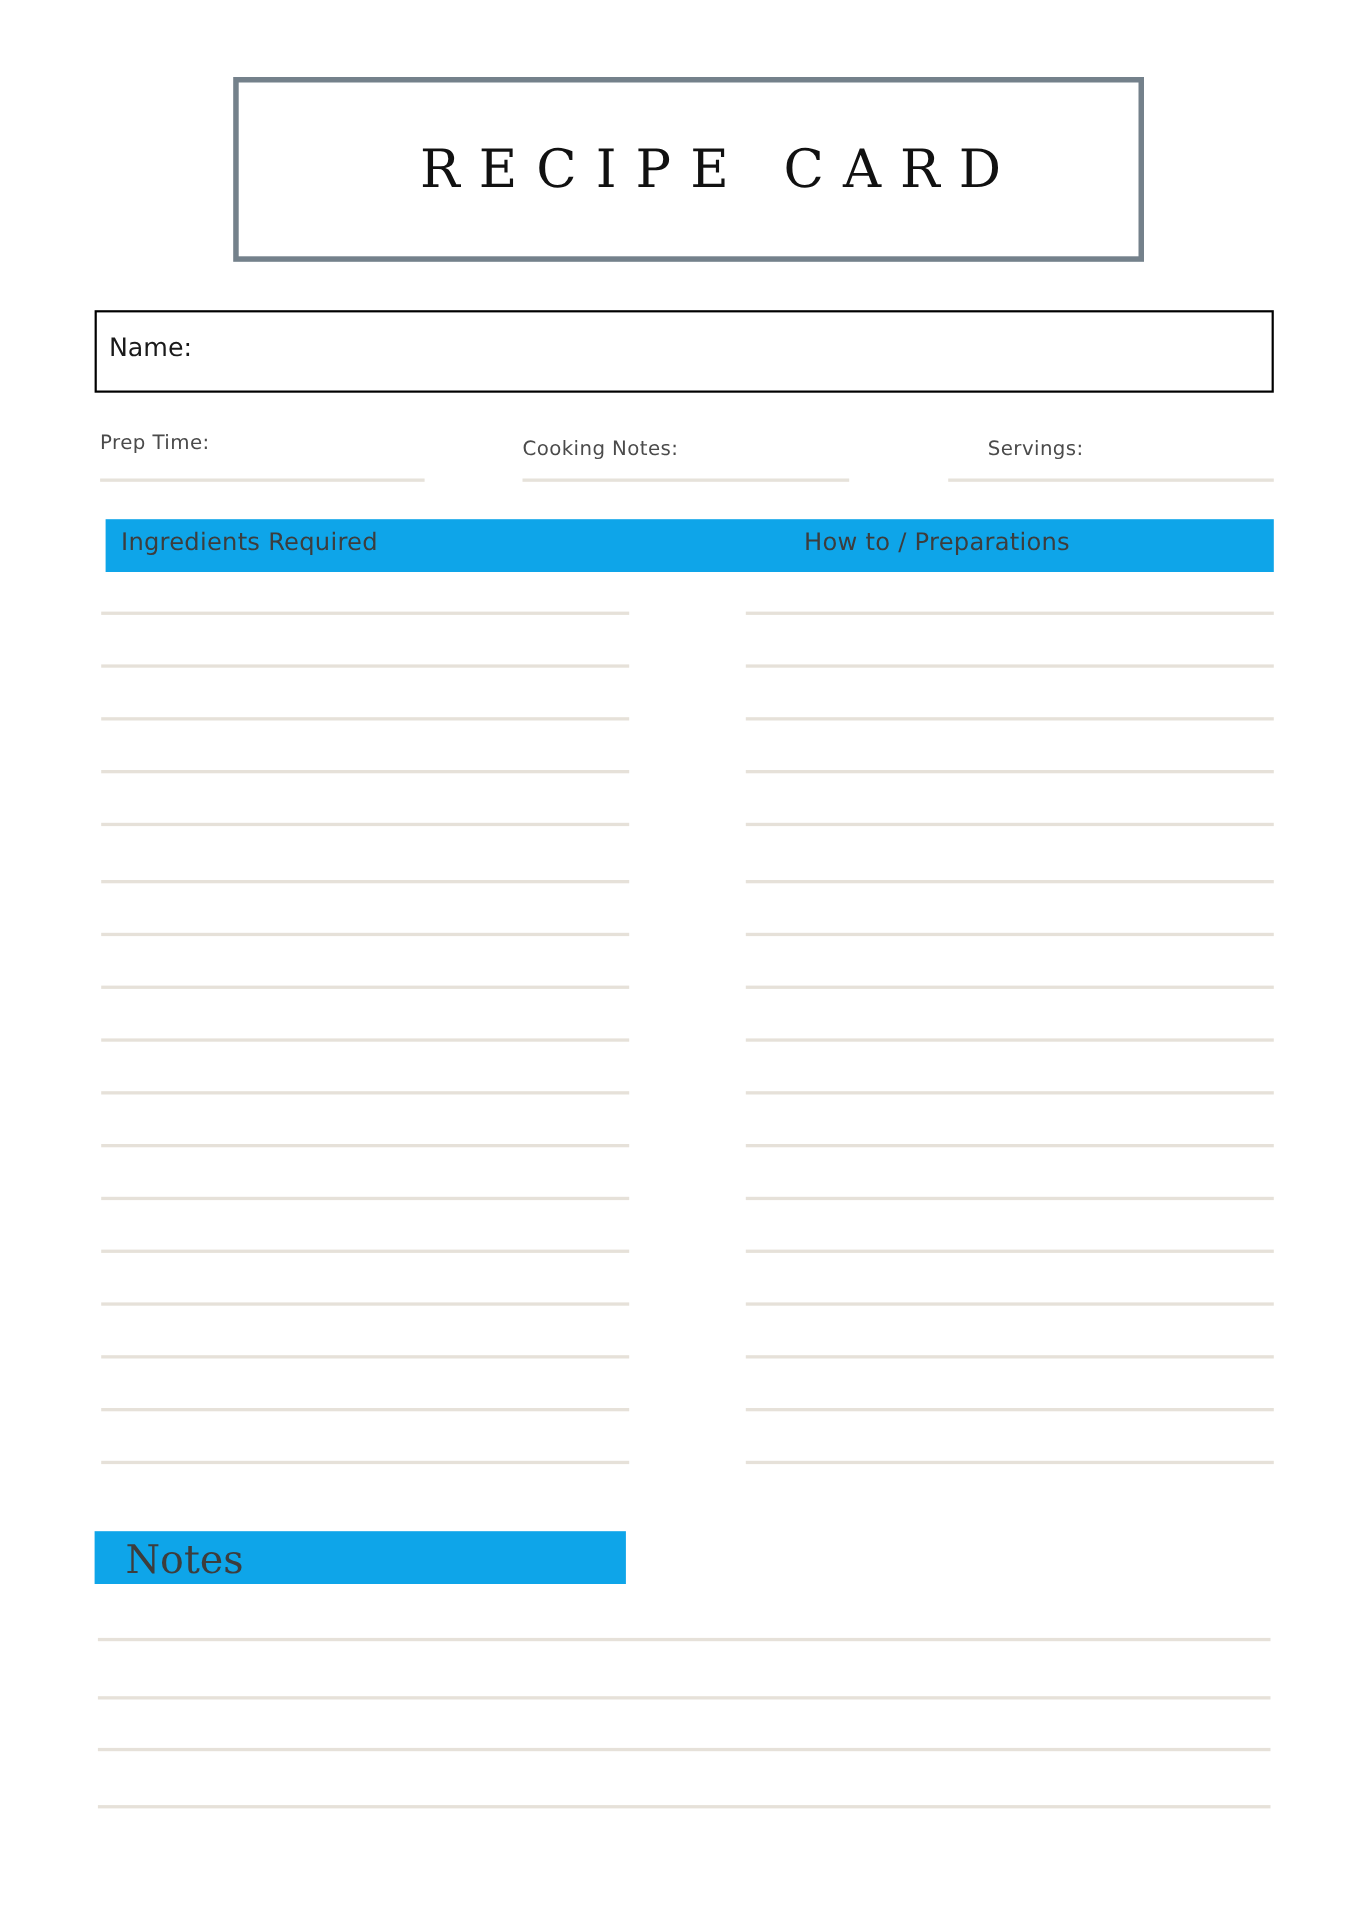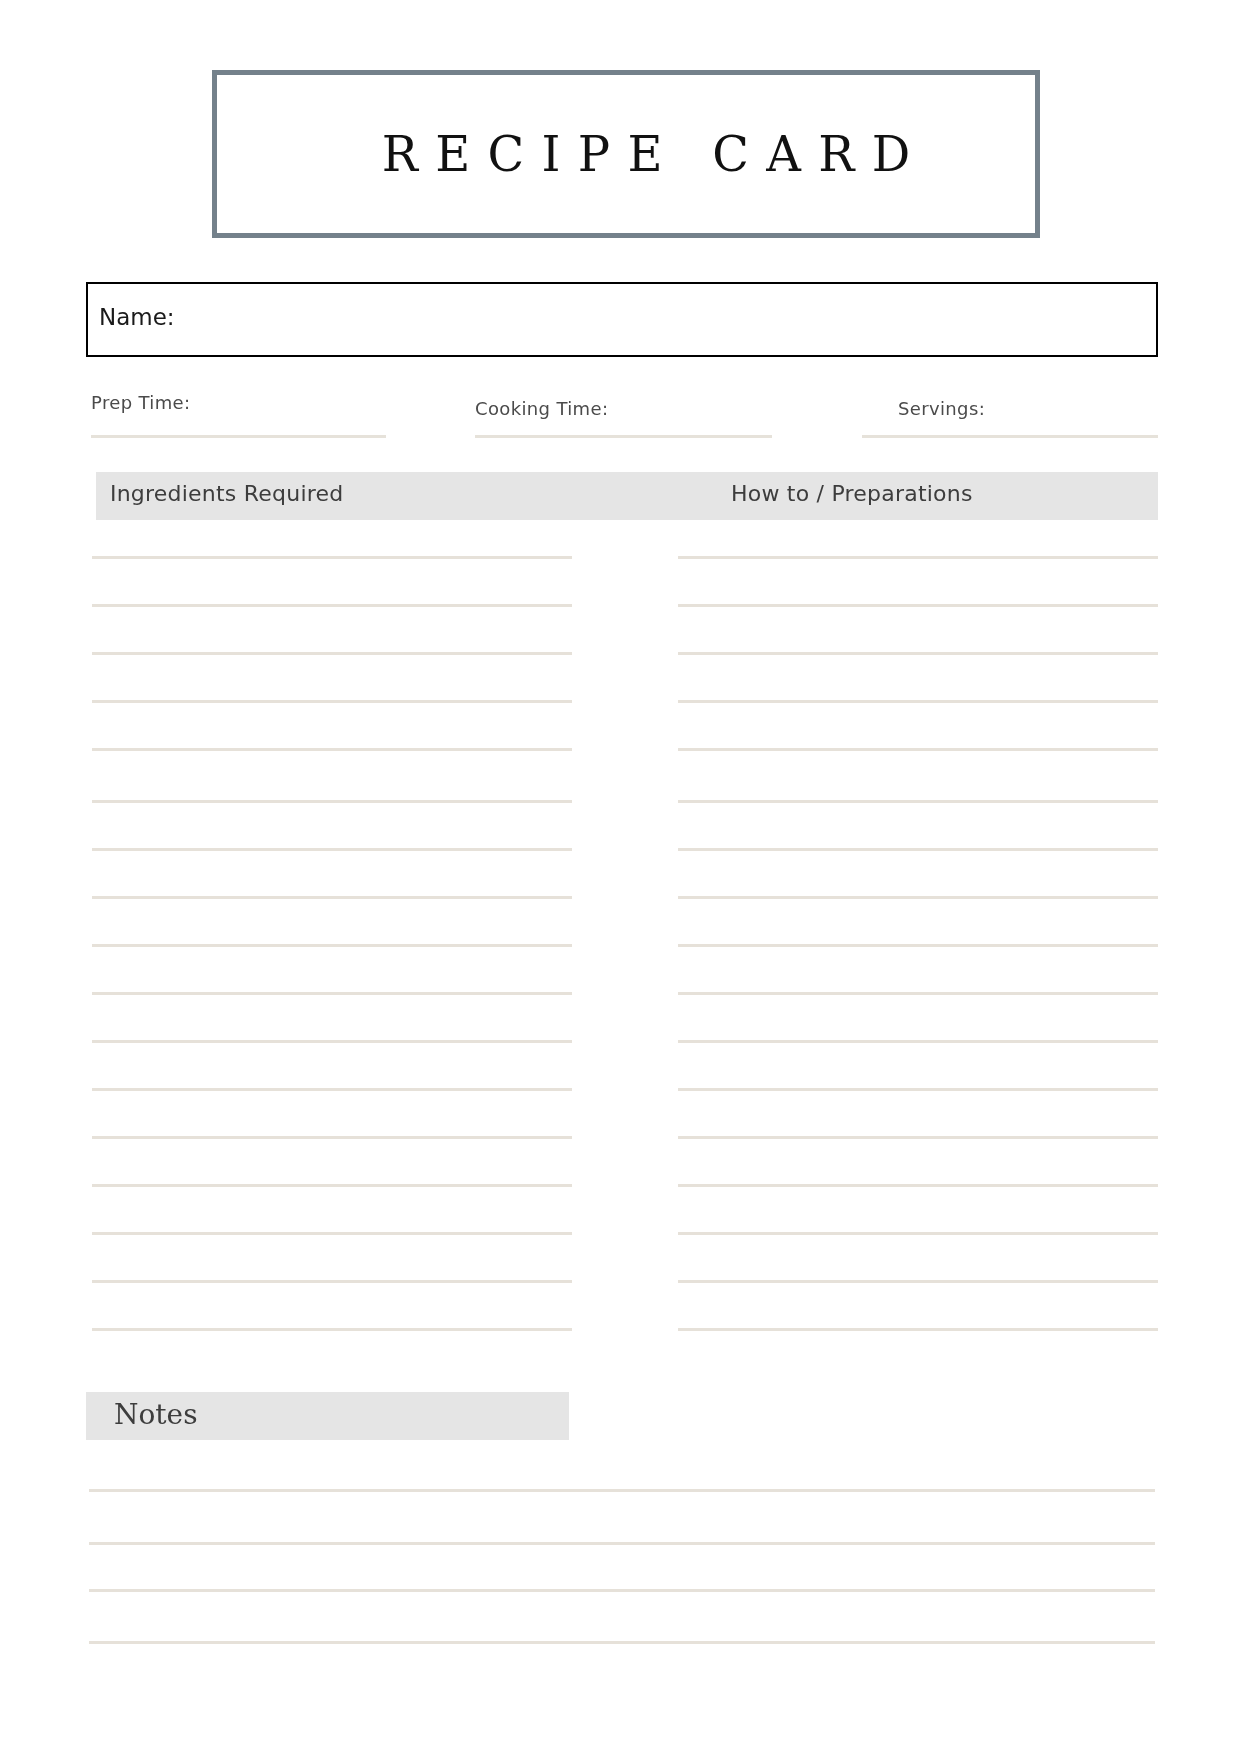--- a/index.html
+++ b/index.html
@@ -54,31 +54,31 @@
       letter-spacing: 0.02em;
       text-align: center;
     }
     .field-line {
       height: 3px;
       background: #e6e2da;
     }
 
     
     .band {
-      background: #e5e5e5;
+      background: #0ea5e9;
       text-decoration: underline;
     }
     .band-label {
       font-size: 22px;
       color: #3d3d3d;
       letter-spacing: 0.01em;
     }
     .notes-label {
       font-family: "DejaVu Serif", "Liberation Serif", serif;
-      font-size: 28px;
+      font-size: 36px;
       color: #3d3d3d;
     }
 
     .rule {
       position: absolute;
       height: 3px;
       background: #e6e1d9;
     }
   </style>
 </head>
@@ -88,21 +88,21 @@
   <span class="title-text">RECIPE CARD</span>
 </div>
 
 <div class="abs name-box">
   <span class="name-label">Name:</span>
 </div>
 
 <div class="abs field-label" style="left:91px; top:392px;">Prep Time:</div>
 <div class="abs field-line" style="left:91px; top:435px; width:295px;"></div>
 
-<div class="abs field-label" style="left:475px; top:398px;">Cooking Time:</div>
+<div class="abs field-label" style="left:475px; top:398px;">Cooking Notes:</div>
 <div class="abs field-line" style="left:475px; top:435px; width:297px;"></div>
 
 <div class="abs field-label" style="left:862px; top:398px;margin-left:36px;">Servings:</div>
 <div class="abs field-line" style="left:862px; top:435px; width:296px;"></div>
 
 <div class="abs band" style="left:96px; top:472px; width:1062px; height:48px;">
   <span class="abs band-label" style="left:14px; top:9px;">Ingredients Required</span>
   <span class="abs band-label" style="left:635px; top:9px;">How to / Preparations</span>
 </div>
 

